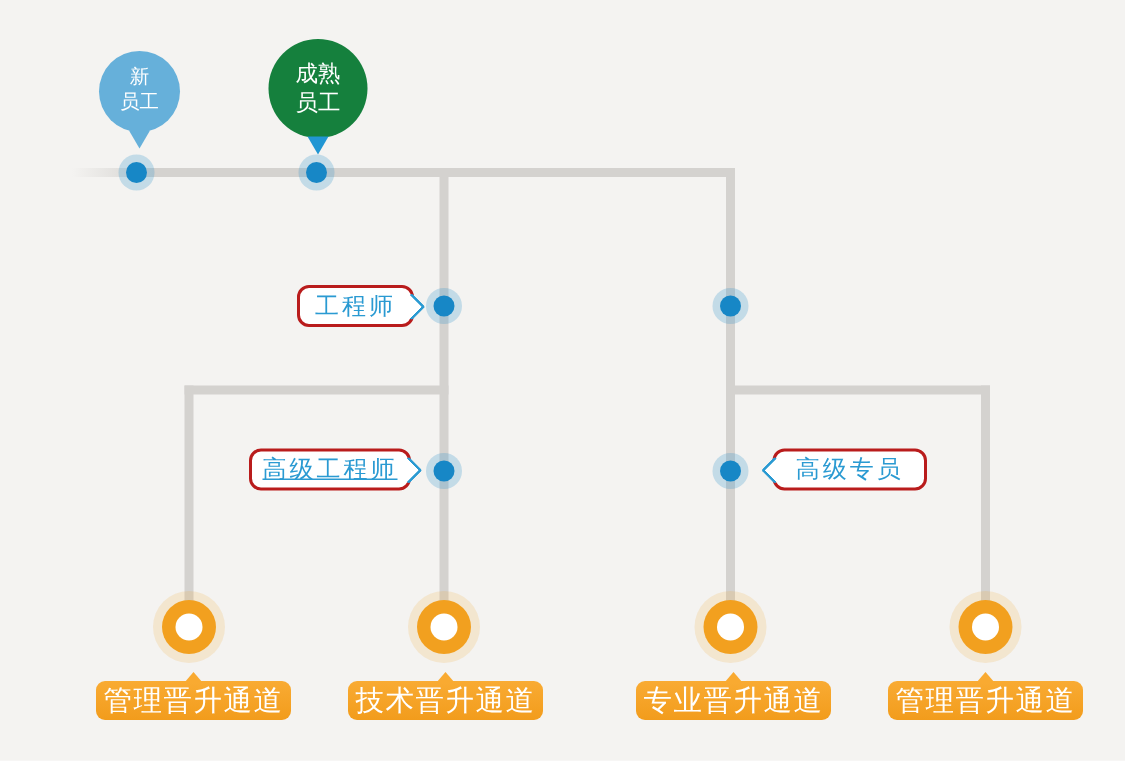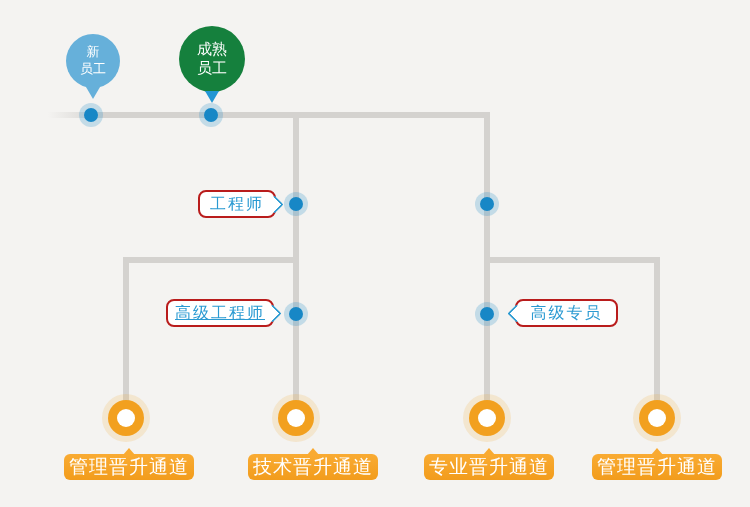--- a/index.html
+++ b/index.html
@@ -74,21 +74,21 @@
   
   .channel { position:absolute; top:454px; width:130px; height:26px;
              border-radius:6px; background:linear-gradient(#f9ab33,#f29c1c);
              color:#fff; font-size:19px; letter-spacing:1px;
              display:flex; align-items:center; justify-content:center; }
   .channel .pointer { position:absolute; top:-6px; left:50%; margin-left:-6px;
                       width:0; height:0; border-left:6px solid transparent;
                       border-right:6px solid transparent;
                       border-bottom:7px solid #f9aa31; }
   .channel1 { left:64px; }
-  .channel2 { left:248px;text-align:center; }
+  .channel2 { left:232px;text-align:center; }
   .channel3 { left:424px;font-family:Liberation Serif, serif; }
   .channel4 { left:592px; }
 </style>
 </head>
 <body>
 
 <div class="canvas">
 
   <div class="line top-h"></div>
   <div class="line v-tech"></div>

